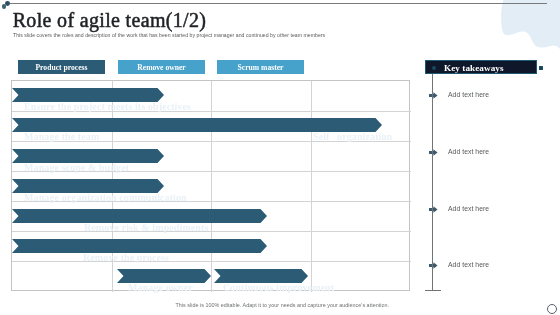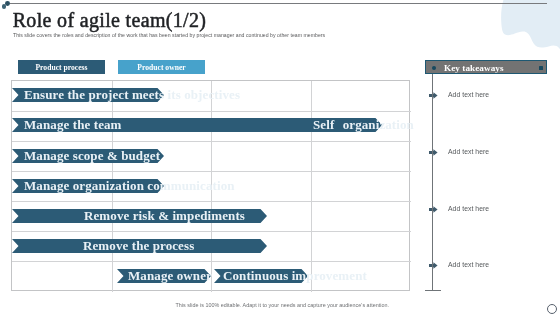--- a/index.html
+++ b/index.html
@@ -21,25 +21,25 @@
   .hdr.light{background:#47a2cb;}
 
   
   .tbl{position:absolute;left:11px;top:80px;width:399px;height:211px;border:1px solid #c3c4c6;box-sizing:border-box;}
   .vline{position:absolute;top:0;height:211px;width:1px;background:#d2d3d5;}
   .hline{position:absolute;left:0;width:399px;height:1px;background:#d2d3d5;}
 
   
   .arrow{position:absolute;height:14px;background:#2c5b76;}
   .alabel{position:absolute;height:22px;line-height:14px;color:#e9f1f6;
-         font-family:"Liberation Serif",serif;font-weight:bold;font-size:13px;letter-spacing:0.1px;
-         white-space:pre;text-align:center;}
+         font-family:"Liberation Serif",serif;font-weight:bold;font-size:10px;letter-spacing:0.1px;
+         white-space:pre;text-align:center;margin-top:12px;}
 
   
-  .kt{position:absolute;left:425px;top:60px;width:122px;height:14px;background:#737373;
+  .kt{position:absolute;left:425px;top:60px;width:112px;height:14px;background:#0f172a;
       border:0.9px solid #1e5872;box-sizing:border-box;}
   .kt .kt-label{position:absolute;left:0;top:0;width:122px;height:14px;display:flex;align-items:center;justify-content:center;
      font-family:"Liberation Serif",serif;font-weight:bold;font-size:9.2px;color:#ffffff;letter-spacing:0.05px;justify-content:flex-start;padding-left:18px;box-sizing:border-box;}
   .ktsq{position:absolute;width:4px;height:4px;background:#17495f;top:5px;border-radius:0.6px;}
   .ktline{position:absolute;left:432px;top:74px;width:1.1px;height:217px;background:#6f7478;}
   .ktbase{position:absolute;left:425px;top:290px;width:16px;height:1.2px;background:#6f7478;}
   .bullet{position:absolute;left:448px;font-size:6.8px;color:#55585b;letter-spacing:0.06px;white-space:nowrap;}
   .bmark{position:absolute;left:429px;}
 </style>
 </head>
@@ -52,21 +52,22 @@
   </svg>
 
   <div class="topline"></div>
   <div class="dot-a"></div>
   <div class="dot-b"></div>
 
   <div class="title">Role of agile team(1/2)</div>
   <div class="subtitle">This slide covers the roles and description of the work that has been started by project manager and continued by other team members</div>
 
   <div class="hdr dark" style="left:18px;width:87px">Product process</div>
-  <div class="hdr light" style="left:118px;width:87px">Product owner</div>
+  <div class="hdr light" style="left:118px;width:87px">Remove owner</div>
+  <div class="hdr light" style="left:217px;width:87px">Scrum master</div>
 
   <div class="tbl">
     <div class="vline" style="left:100px"></div>
     <div class="vline" style="left:199px"></div>
     <div class="vline" style="left:299px"></div>
     <div class="hline" style="top:30px"></div>
     <div class="hline" style="top:60px"></div>
     <div class="hline" style="top:90px"></div>
     <div class="hline" style="top:120px"></div>
     <div class="hline" style="top:150px"></div>

